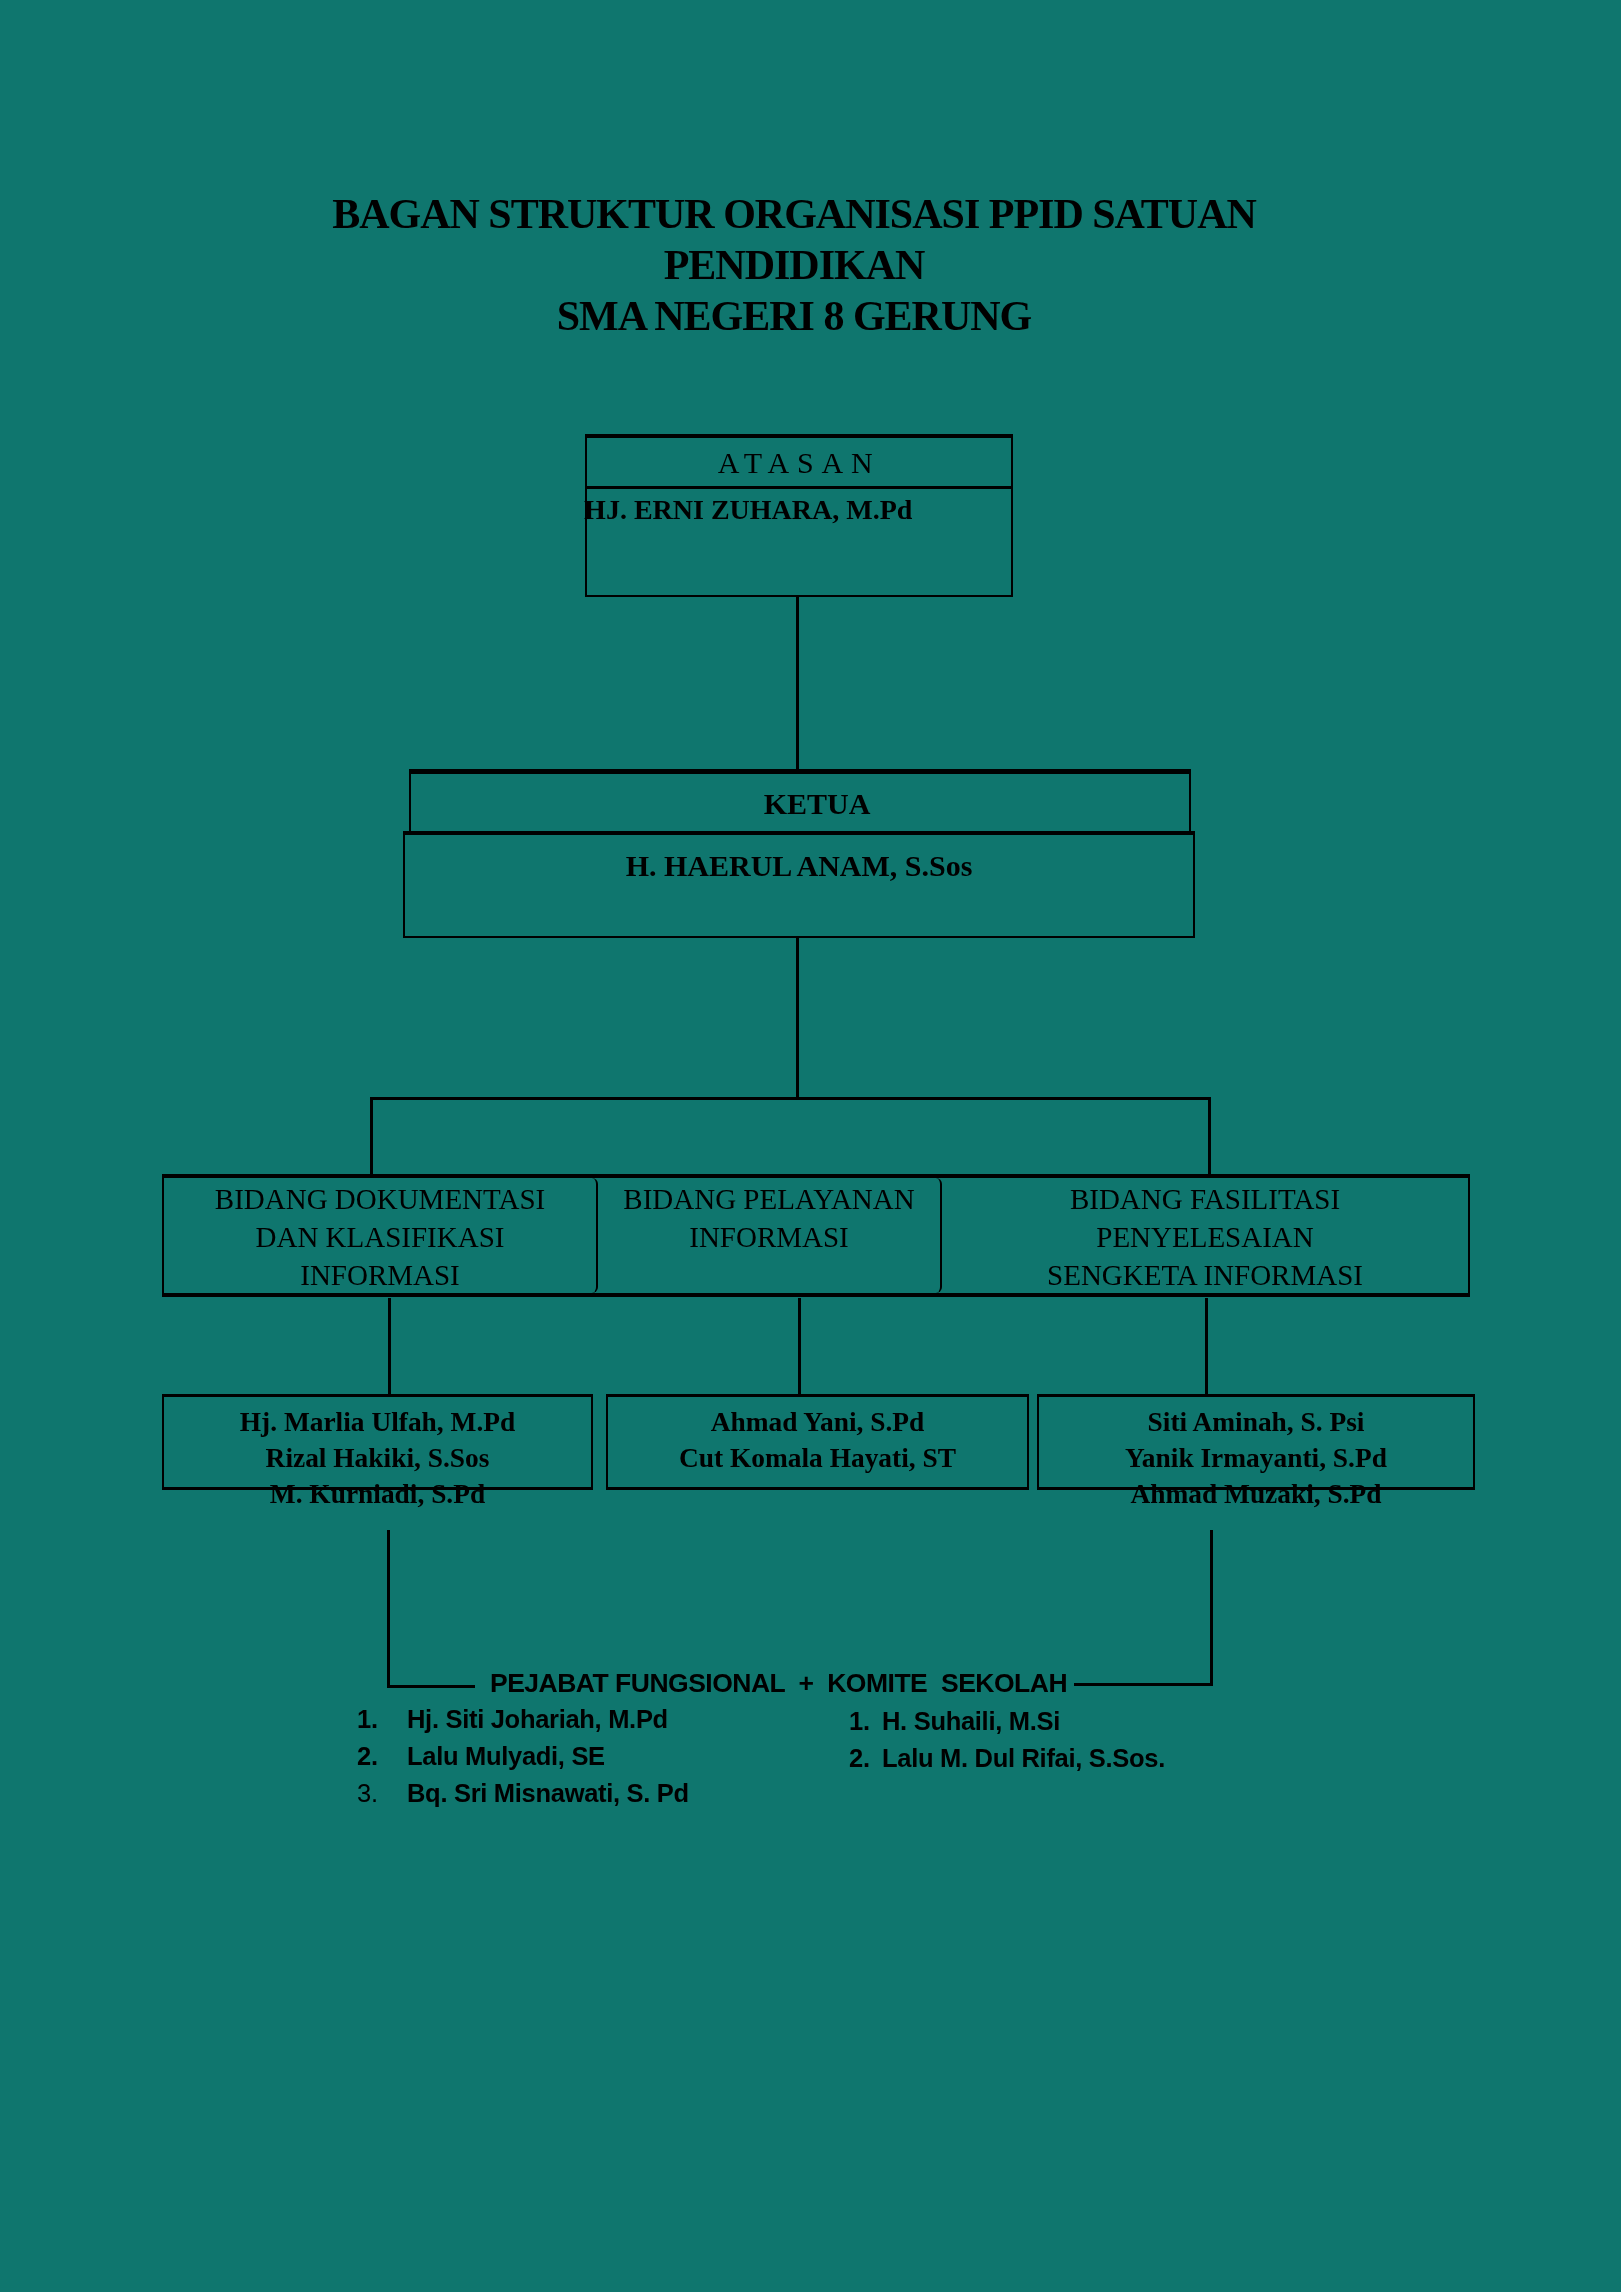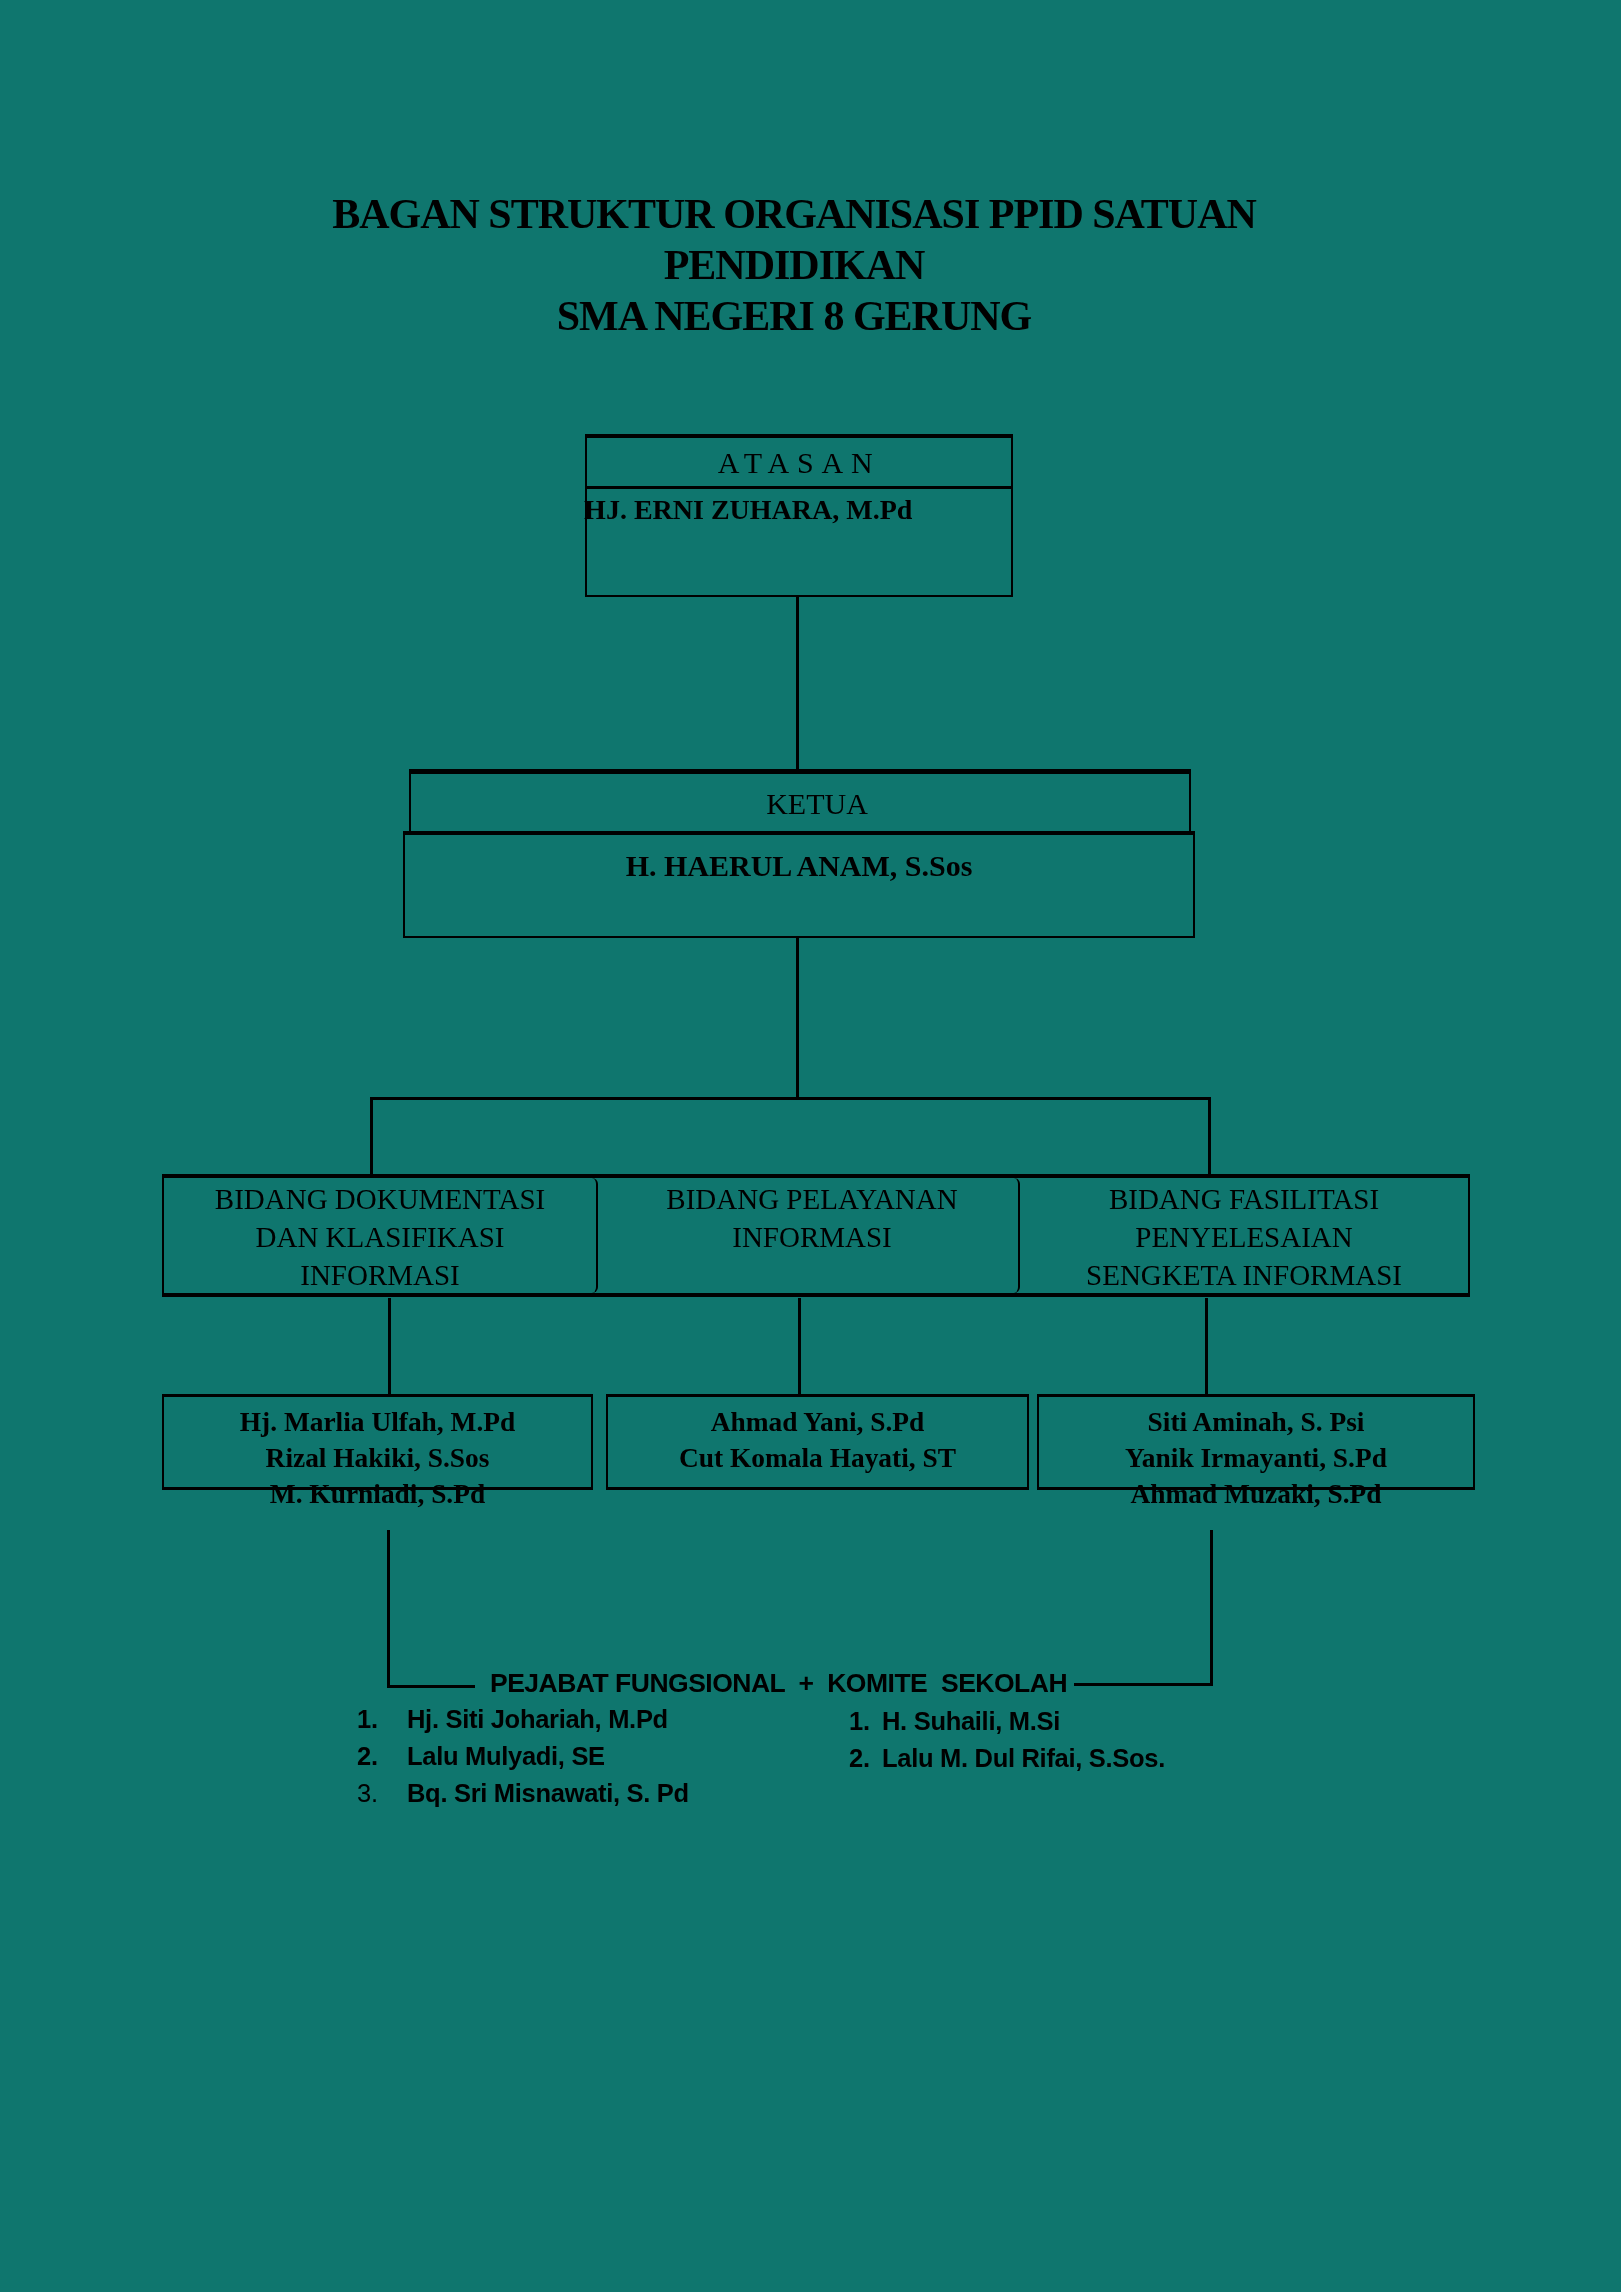--- a/index.html
+++ b/index.html
@@ -30,38 +30,38 @@
     text-align:center;font-size:30px;line-height:49px;letter-spacing:7.8px;
   }
   .atasan-name{
     font-size:28px;font-weight:bold;padding-top:4.9px;margin-left:-2.9px;
     white-space:nowrap;
   }
   
   .ketua-header{
     position:absolute;left:409px;top:769px;width:782px;height:62px;
     border:2.9px solid #000;border-top-width:5.9px;border-bottom:none;
-    text-align:center;font-weight:normal;font-size:30px;line-height:59px;padding-left:34px;
+    text-align:center;font-weight:bold;font-size:30px;line-height:59px;padding-left:34px;
   }
   .ketua-name-box{
     position:absolute;left:403px;top:831px;width:792px;height:107px;
     border:2.9px solid #000;border-top-width:4.9px;
     text-align:center;font-weight:bold;font-size:30px;padding-top:13.7px;
   }
   
   .bidang-row{
     position:absolute;left:162px;top:1174px;width:1308px;height:123px;
     border:2.9px solid #000;border-top-width:4.9px;border-bottom-width:4.9px;
     display:flex;
   }
   .bidang-cell{
     text-align:center;font-size:29px;line-height:38px;padding-top:2px;border-radius:6px;
   }
   .bidang-cell.b1{width:434px;border-right:2.9px solid #000;}
-  .bidang-cell.b2{width:414px;border-right:2.9px solid #000;margin-left:8px;}
+  .bidang-cell.b2{width:344px;border-right:2.9px solid #000;}
   .bidang-cell.b3{flex:1;}
   
   .member-box{
     position:absolute;top:1394px;height:96px;
     border:2.9px solid #000;border-top-width:3.9px;border-bottom-width:3.9px;
     text-align:center;font-weight:bold;font-size:27.4px;line-height:36px;
     padding-top:6.9px;
   }
   .member-box.m1{left:162px;width:431px;}
   .member-box.m2{left:606px;width:423px;}

